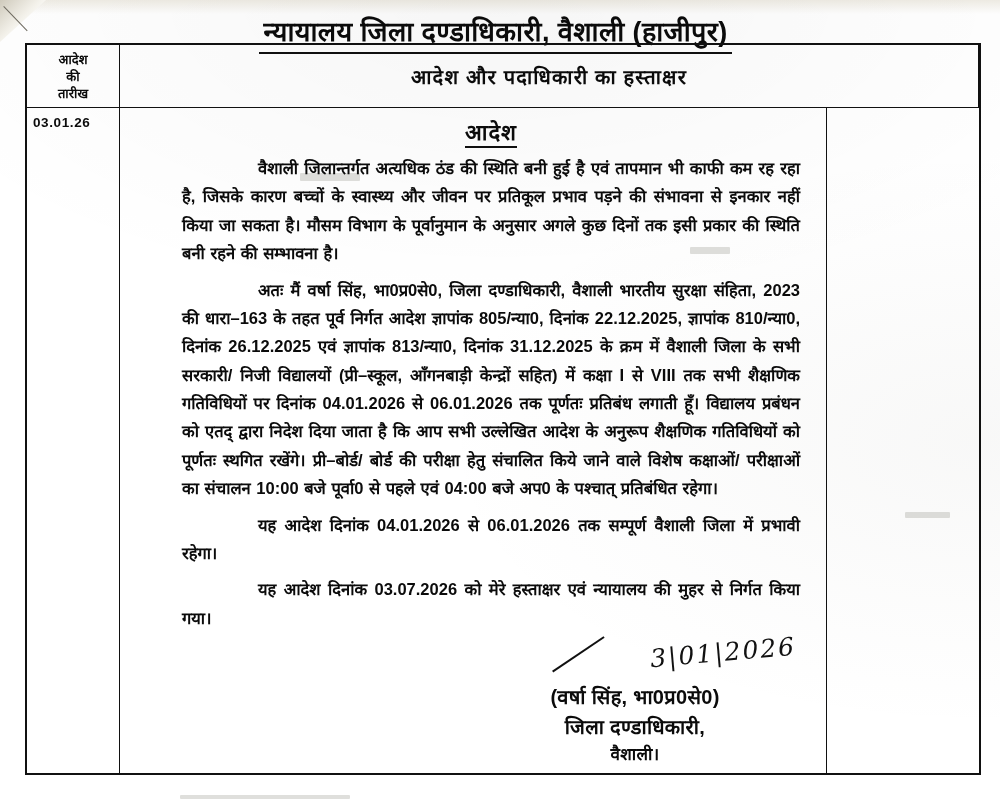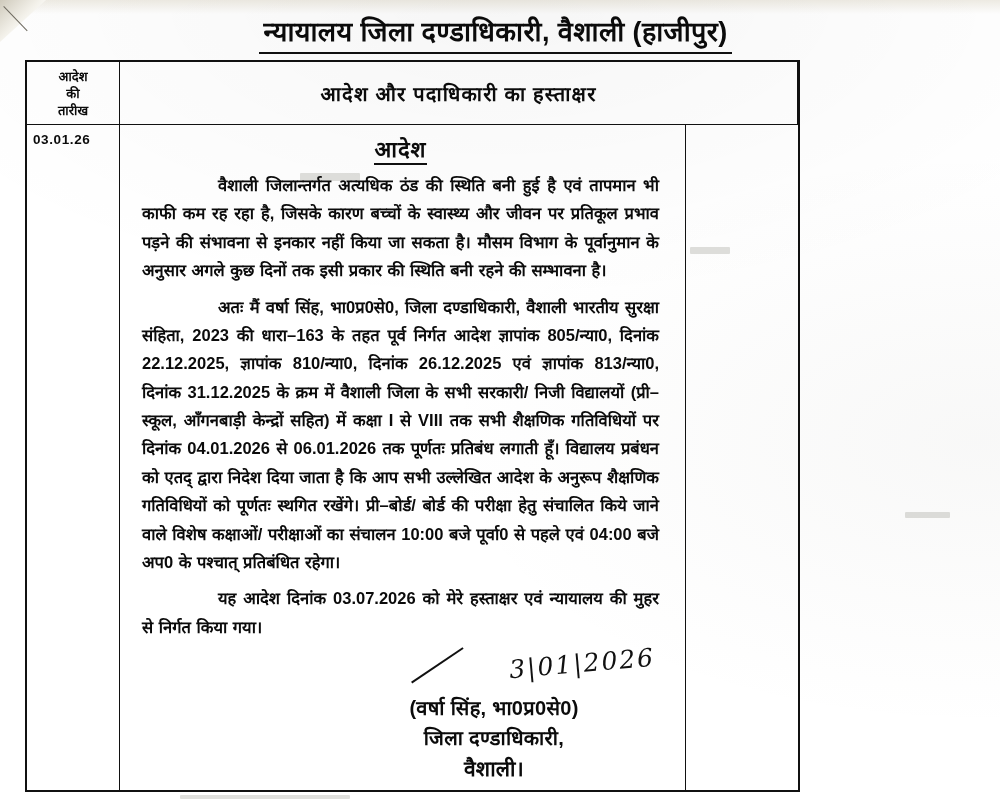--- a/index.html
+++ b/index.html
@@ -64,38 +64,39 @@
     letter-spacing: 0.4px;
     padding: 0 4px 3px 4px;
     border-bottom: 2.5px solid #101010;
     white-space: nowrap;
   }
 
   
   #order-table {
     position: absolute;
     left: 25px;
-    top: 60px;
-    width: 775px;
+    top: 43px;
+    width: 956px;
     height: 732px;
     border: 2px solid #111;
     box-sizing: border-box;
     display: flex;
     flex-direction: column;
     background: transparent;
   }
   .trow { display: flex; }
   #header-row {
     height: 62px;
     border-bottom: 1.6px solid #111;
     flex: 0 0 auto;
   }
   #body-row {
     flex: 1 1 auto;
     min-height: 0;
+    gap: 40px;
   }
 
   .col-date {
     width: 93px;
     flex: 0 0 93px;
     border-right: 1.6px solid #111;
     box-sizing: border-box;
   }
   .col-order {
     flex: 1 1 auto;
@@ -210,21 +211,21 @@
     background: #111;
     transform: rotate(-34deg);
     transform-origin: right center;
   }
   .sig-line {
     font-size: 20px;
     font-weight: 700;
     line-height: 1.5;
     letter-spacing: 0.3px;
   }
-  .sig-line.small { font-size: 21px; }
+  .sig-line.small { font-size: 17px; }
 
   
   .speck {
     position: absolute;
     background: rgba(150,148,140,0.30);
     pointer-events: none;
     border-radius: 1px;
   }
 </style>
 </head>
@@ -260,20 +261,21 @@
     <div class="trow" id="body-row">
       <div class="col-date" id="cell-date">03.01.26</div>
 
       <div class="col-order" id="cell-order">
         <div id="order-title">
           <span>आदेश</span>
         </div>
 
         <p class="para indent">वैशाली जिलान्तर्गत अत्यधिक ठंड की स्थिति बनी हुई है एवं तापमान भी काफी कम रह रहा है, जिसके कारण बच्चों के स्वास्थ्य और जीवन पर प्रतिकूल प्रभाव पड़ने की संभावना से इनकार नहीं किया जा सकता है। मौसम विभाग के पूर्वानुमान के अनुसार अगले कुछ दिनों तक इसी प्रकार की स्थिति बनी रहने की सम्भावना है।</p>
         <p class="para indent">अतः मैं वर्षा सिंह, भा0प्र0से0, जिला दण्डाधिकारी, वैशाली भारतीय सुरक्षा संहिता, 2023 की धारा–163 के तहत पूर्व निर्गत आदेश ज्ञापांक 805/न्या0, दिनांक 22.12.2025, ज्ञापांक 810/न्या0, दिनांक 26.12.2025 एवं ज्ञापांक 813/न्या0, दिनांक 31.12.2025 के क्रम में वैशाली जिला के सभी सरकारी/ निजी विद्यालयों (प्री–स्कूल, ऑंगनबाड़ी केन्द्रों सहित) में कक्षा I से VIII तक सभी शैक्षणिक गतिविधियों पर दिनांक 04.01.2026 से 06.01.2026 तक पूर्णतः प्रतिबंध लगाती हूँ। विद्यालय प्रबंधन को एतद् द्वारा निदेश दिया जाता है कि आप सभी उल्लेखित आदेश के अनुरूप शैक्षणिक गतिविधियों को पूर्णतः स्थगित रखेंगे। प्री–बोर्ड/ बोर्ड की परीक्षा हेतु संचालित किये जाने वाले विशेष कक्षाओं/ परीक्षाओं का संचालन 10:00 बजे पूर्वा0 से पहले एवं 04:00 बजे अप0 के पश्चात् प्रतिबंधित रहेगा।</p>
+        <p class="para indent">यह आदेश दिनांक 04.01.2026 से 06.01.2026 तक सम्पूर्ण वैशाली जिला में प्रभावी रहेगा।</p>
         <p class="para indent">यह आदेश दिनांक 03.07.2026 को मेरे हस्ताक्षर एवं न्यायालय की मुहर से निर्गत किया गया।</p>
 
         <div id="signature-block">
           <div id="handwritten-sign">
             <div id="sign-flourish"></div>
             <span id="sign-scribble">3|01|2026</span>
           </div>
           <div class="sig-line">(वर्षा सिंह, भा0प्र0से0)</div>
           <div class="sig-line">जिला दण्डाधिकारी,</div>
           <div class="sig-line small">वैशाली।</div>

